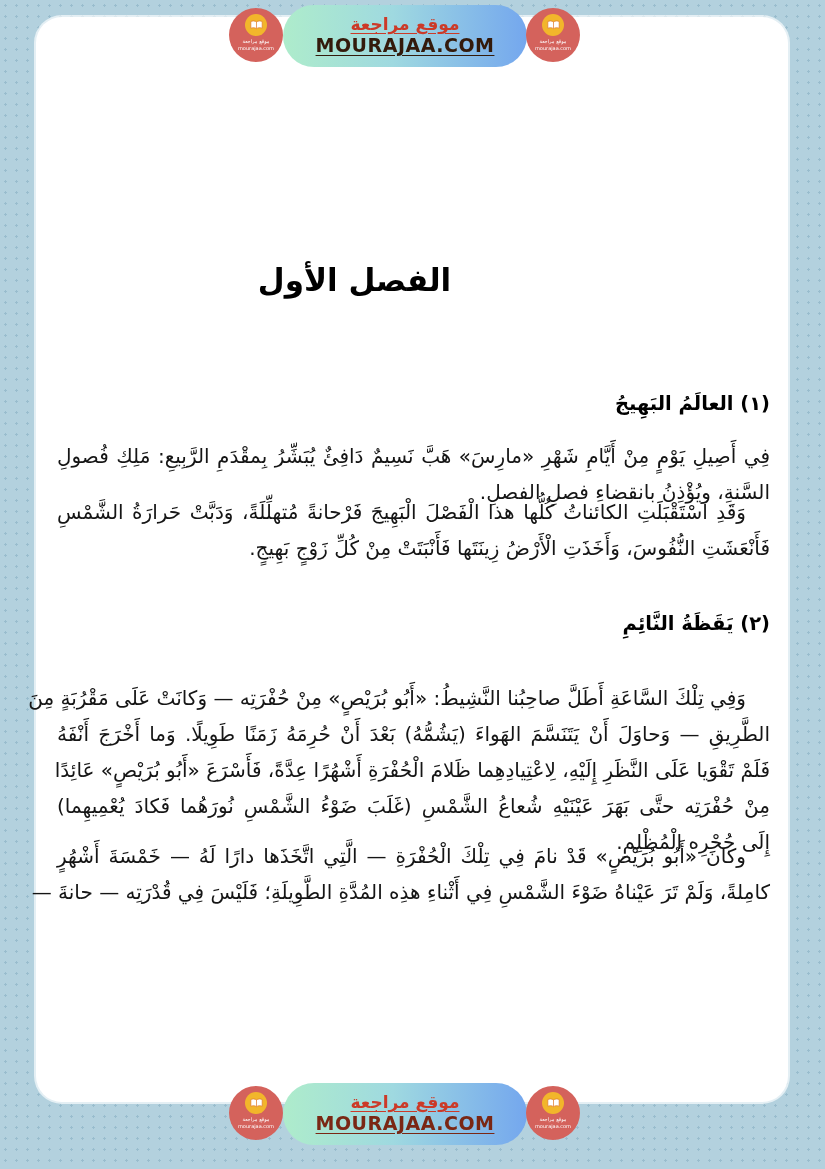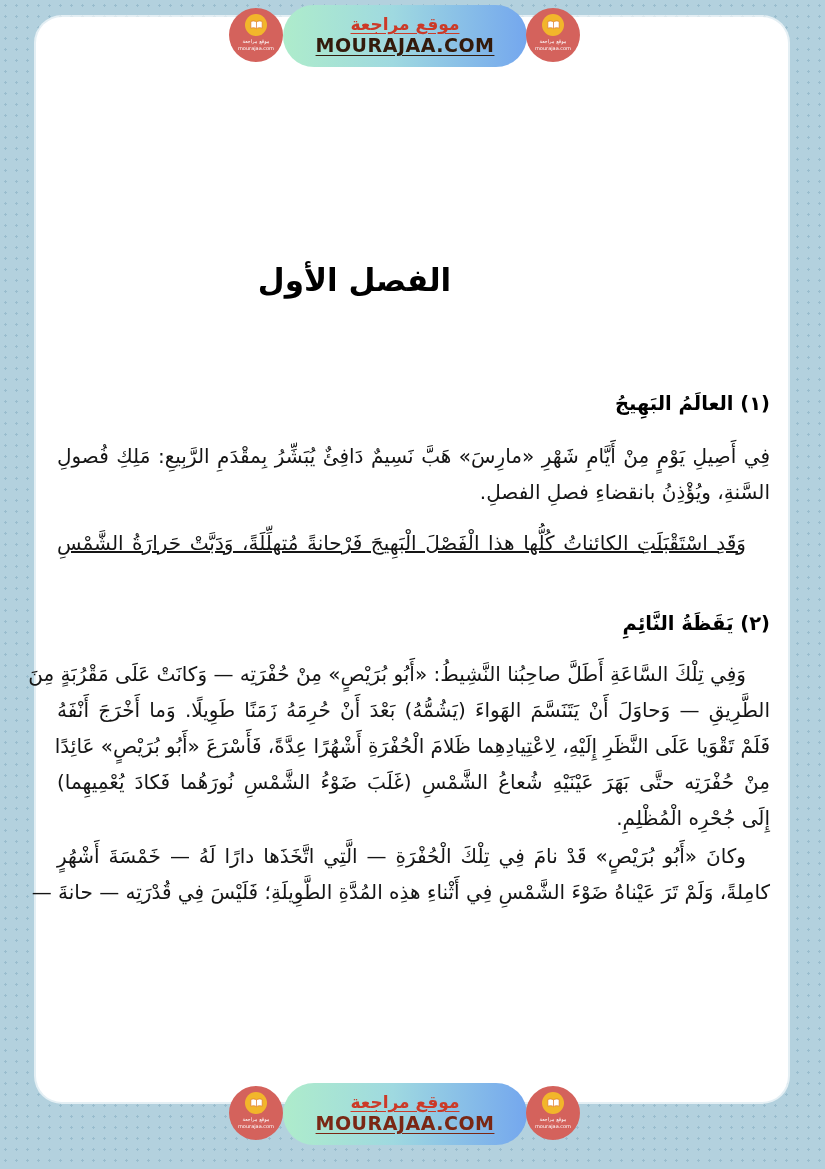--- a/index.html
+++ b/index.html
@@ -55,23 +55,23 @@
   }
   .doc-title{
     position:absolute;left:36px;width:637px;top:262px;
     text-align:center;font-size:31px;font-weight:bold;color:#000;direction:rtl;
   }
   .sec-heading{
     font-size:19.5px;font-weight:bold;color:#000;direction:rtl;
   }
   #sec1-heading{top:392px;}
   #sec1-para1{top:438px;}
-  #sec1-para2{top:525px;text-decoration:underline;}
+  #sec1-para2{top:494px;}
   #sec2-heading{top:612px;}
-  #sec2-para1{top:656px;}
+  #sec2-para1{top:680px;}
   #sec2-para2{top:838px;}
   .para{font-size:20px;}
   .line{
     height:36px;line-height:36px;
     text-align:justify;text-align-last:justify;
     white-space:nowrap;direction:rtl;
   }
   .line-last{text-align-last:right;}
   .line-indent{padding-right:24px;}
 </style>
@@ -115,20 +115,21 @@
 
 <div class="content sec-heading" id="sec1-heading">(١) العالَمُ البَهِيجُ</div>
 
 <div class="content para" id="sec1-para1">
   <div class="line">فِي أَصِيلِ يَوْمٍ مِنْ أَيَّامِ شَهْرِ «مارِسَ» هَبَّ نَسِيمٌ دَافِئٌ يُبَشِّرُ بِمقْدَمِ الرَّبِيعِ: مَلِكِ فُصولِ</div>
   <div class="line line-last">السَّنةِ، ويُؤْذِنُ بانقضاءِ فصلِ الفصلِ.</div>
 </div>
 
 <div class="content para" id="sec1-para2">
   <div class="line line-indent">وَقَدِ اسْتَقْبَلَتِ الكائناتُ كُلُّها هذا الْفَصْلَ الْبَهِيجَ فَرْحانةً مُتهلِّلَةً، وَدَبَّتْ حَرارَةُ الشَّمْسِ</div>
+  <div class="line line-last">فَأَنْعَشَتِ النُّفُوسَ، وَأَخَذَتِ الْأَرْضُ زِينَتَها فَأَنْبَتَتْ مِنْ كُلِّ زَوْجٍ بَهِيجٍ.</div>
 </div>
 
 <div class="content sec-heading" id="sec2-heading">(٢) يَقَظَةُ النَّائِمِ</div>
 
 <div class="content para" id="sec2-para1">
   <div class="line line-indent">وَفِي تِلْكَ السَّاعَةِ أَطَلَّ صاحِبُنا النَّشِيطُ: «أَبُو بُرَيْصٍ» مِنْ حُفْرَتِه — وَكانَتْ عَلَى مَقْرُبَةٍ مِنَ</div>
   <div class="line">الطَّرِيقِ — وَحاوَلَ أَنْ يَتَنَسَّمَ الهَواءَ (يَشُمُّهُ) بَعْدَ أَنْ حُرِمَهُ زَمَنًا طَوِيلًا. وَما أَخْرَجَ أَنْفَهُ</div>
   <div class="line">فَلَمْ تَقْوَيا عَلَى النَّظَرِ إِلَيْهِ، لِاعْتِيادِهِما ظَلامَ الْحُفْرَةِ أَشْهُرًا عِدَّةً، فَأَسْرَعَ «أَبُو بُرَيْصٍ» عَائِدًا</div>
   <div class="line">مِنْ حُفْرَتِه حتَّى بَهَرَ عَيْنَيْهِ شُعاعُ الشَّمْسِ (غَلَبَ ضَوْءُ الشَّمْسِ نُورَهُما فَكادَ يُعْمِيهِما)</div>
   <div class="line line-last">إِلَى جُحْرِه الْمُظْلِمِ.</div>

